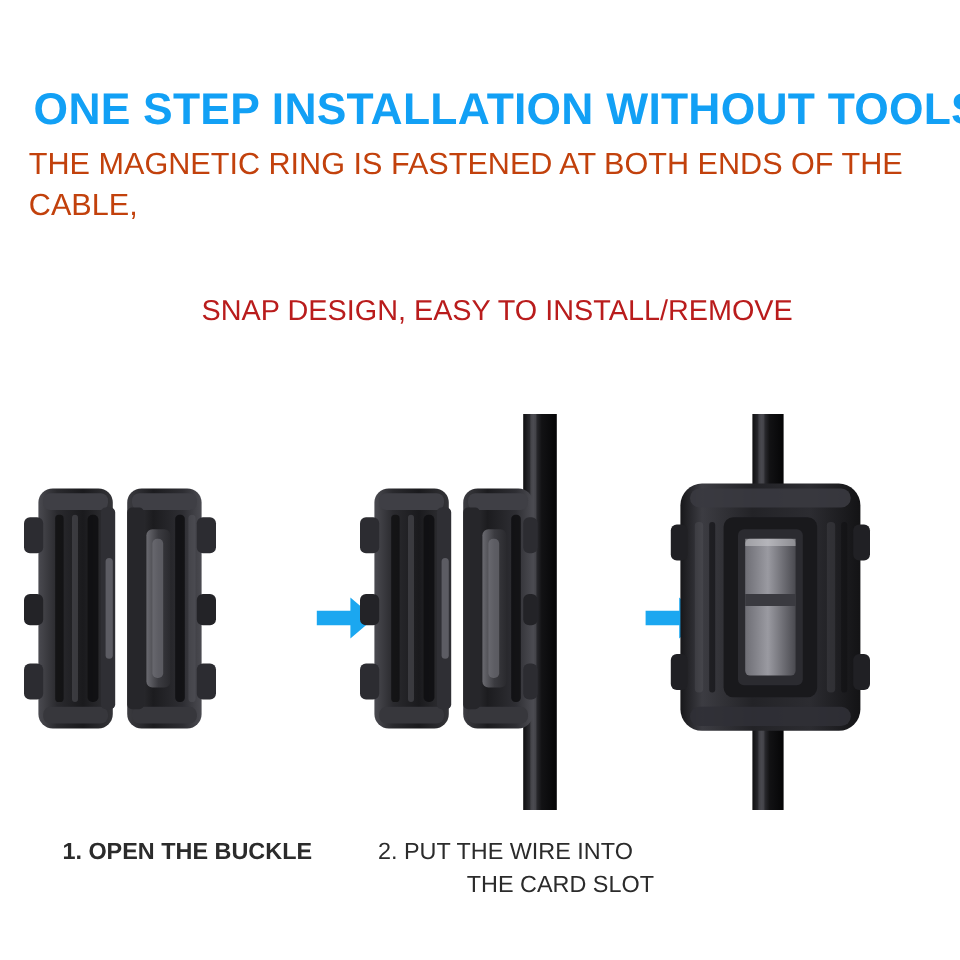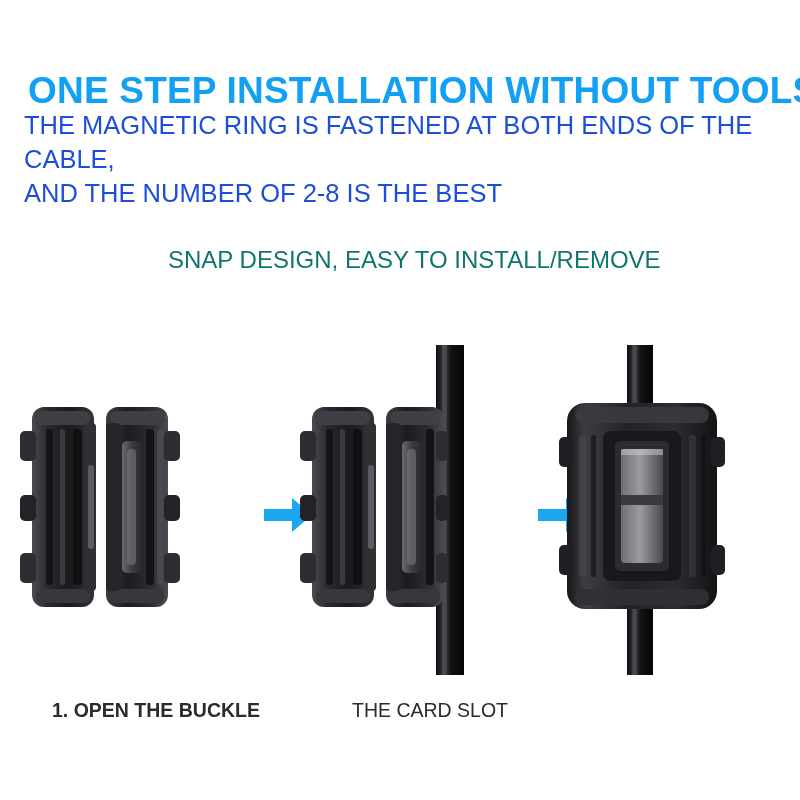--- a/index.html
+++ b/index.html
@@ -29,33 +29,33 @@
     font-size: 37px;
     font-weight: bold;
     letter-spacing: 0.2px;
     color: #1b9cfc;
     color: #12a0f5;
     white-space: nowrap;
   }
   .subhead {
     position: absolute;
     left: 24px;
-    top: 108px;
+    top: 120px;
     width: 760px;
     font-size: 25.5px;
     line-height: 34px;
-    color: #1d4ed8;
+    color: #c2410c;
     font-weight: 500;
   }
   .snapline {
     position: absolute;
     left: 168px;
     top: 246px;
     font-size: 24px;
-    color: #0f766e;
+    color: #b91c1c;
     font-weight: 500;
   }
 
   
   .steps {
     position: absolute;
     left: 0;
     top: 345px;
     width: 800px;
     height: 330px;
@@ -96,21 +96,20 @@
 </style>
 </head>
 <body>
 
 <div class="page">
 
   <div class="headline">ONE STEP INSTALLATION WITHOUT TOOLS</div>
 
   <div class="subhead">
     <div>THE MAGNETIC RING IS FASTENED AT BOTH ENDS OF THE CABLE,</div>
-    <div>AND THE NUMBER OF 2-8 IS THE BEST</div>
   </div>
 
   <div class="snapline">SNAP DESIGN, EASY TO INSTALL/REMOVE</div>
 
   <div class="steps">
 
     <div class="step step-1">
       <svg width="250" height="330" viewBox="0 0 250 330">
         <defs>
           <linearGradient id="g1a" x1="0" y1="0" x2="1" y2="0">
@@ -301,17 +300,18 @@
           <rect x="156" y="90" width="5" height="142" rx="2.5" fill="#0e0e10" opacity="0.5"></rect>
         </g>
       </svg>
     </div>
 
   </div>
 
   <div class="caption caption-1">1. OPEN THE BUCKLE</div>
 
   <div class="caption caption-2">
-    <div style="text-align:center;">THE CARD SLOT</div>
+    <div>2. PUT THE WIRE INTO</div>
+    <div style="text-align:right;">THE CARD SLOT</div>
   </div>
 
 
 </div>
 
 </body></html>

